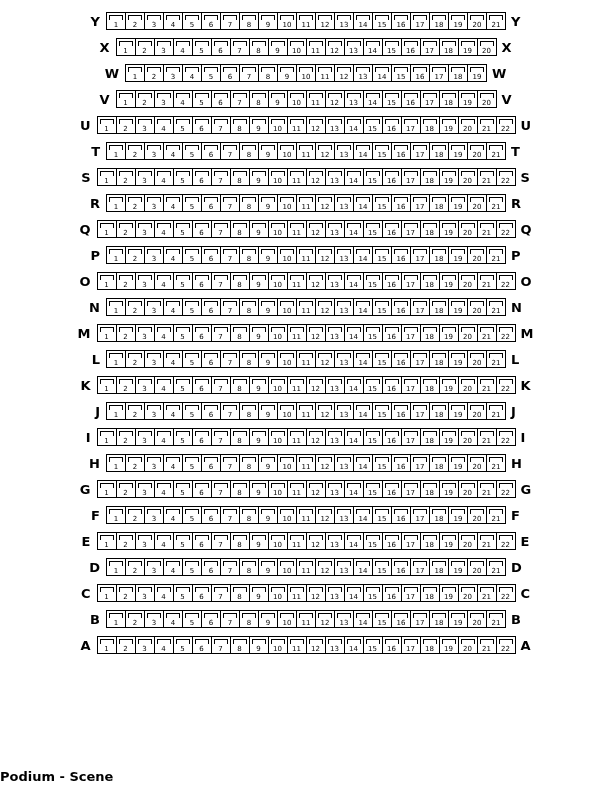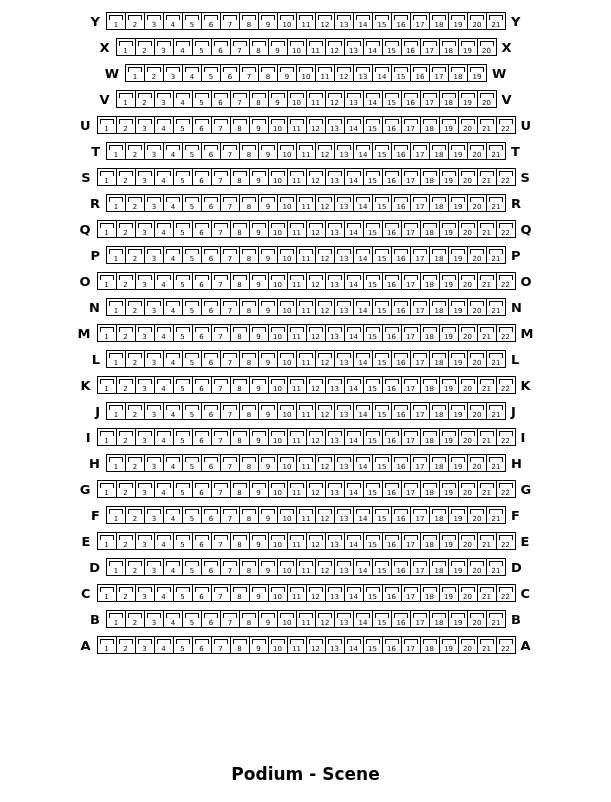--- a/index.html
+++ b/index.html
@@ -78,22 +78,21 @@
     text-align: center;
     font-size: 7px;
     line-height: 8px;
     font-family: "DejaVu Sans", sans-serif;
   }
   .podium {
     position: absolute;
     left: 0;
     right: 0;
     bottom: 18px;
-    text-align: center;
-    font-size: 17px;
+    font-size: 13px;
     font-weight: bold;
     font-family: "DejaVu Sans", sans-serif;
   }
   .rows-wrap {
     padding-top: 8px;
   }
 </style>
 </head>
 <body>
 

